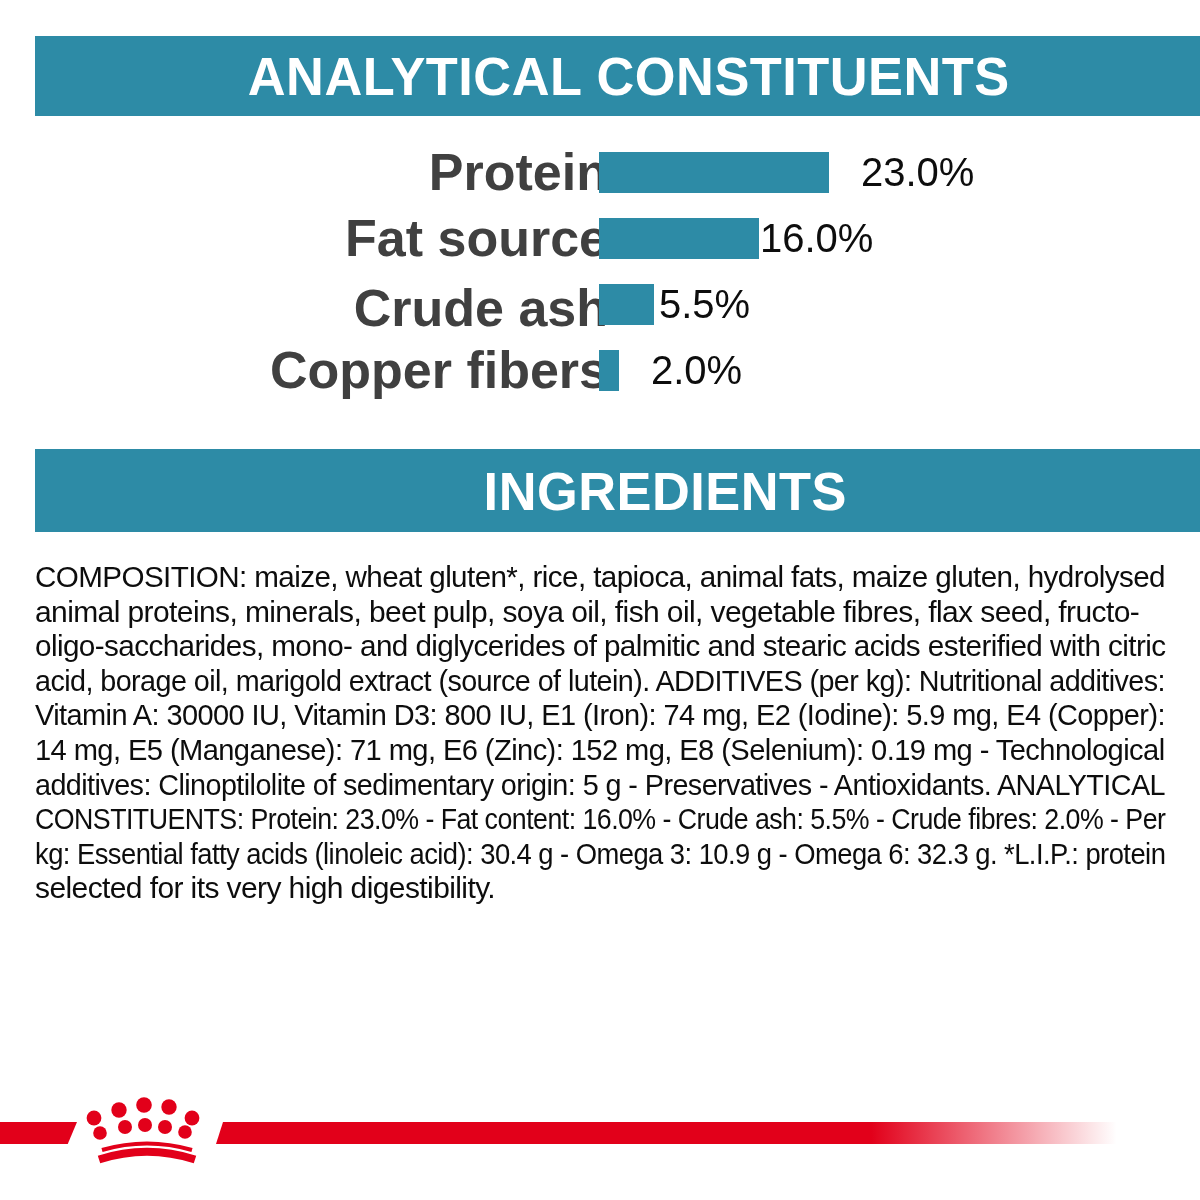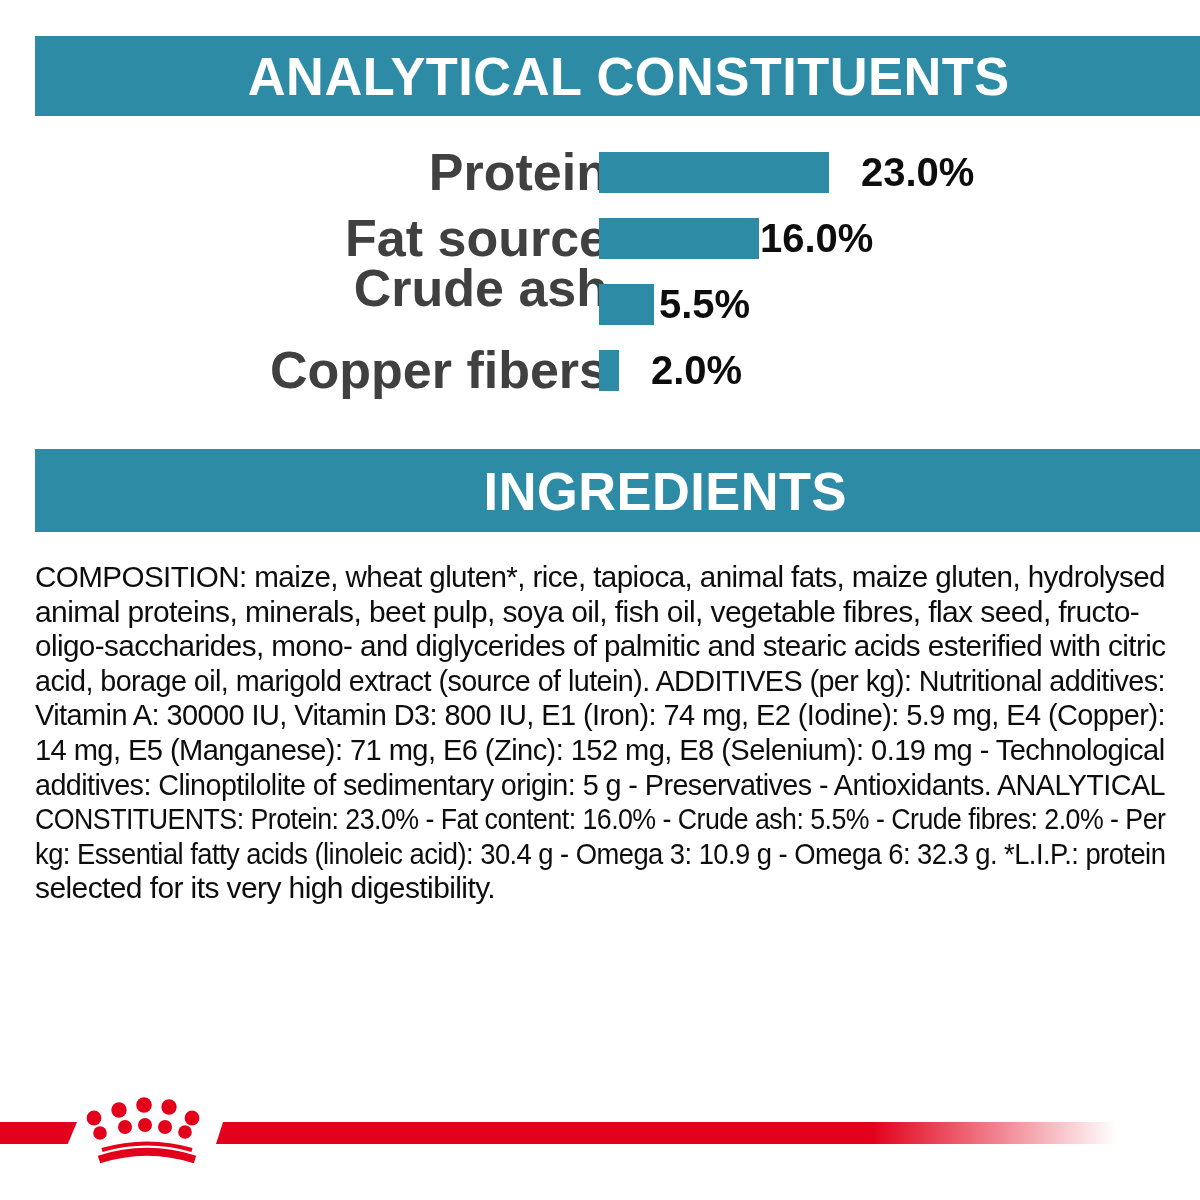--- a/index.html
+++ b/index.html
@@ -38,21 +38,21 @@
     color: #404040;
     white-space: nowrap;
     margin-left: 40px;
   }
   .chart-bar {
     position: absolute; left: 599px; height: 41px;
     background: var(--teal);
   }
   .chart-value {
     position: absolute;
-    font-weight: bold; font-size: 40px;
+    font-weight: normal; font-size: 40px;
     line-height: 41px;
     color: #0d0d0d;
     white-space: nowrap;
     text-align: right;
   }
 
   
   .ing {
     position: absolute; left: 35px; top: 560px; width: 1130px;
   }
@@ -87,21 +87,21 @@
     <span>ANALYTICAL CONSTITUENTS</span>
   </div>
 
   <div class="chart" id="chart">
       <div class="chart-label" style="top: 152px;">Protein</div>
       <div class="chart-bar" style="top: 152px; width: 230px;"></div>
       <div class="chart-value" style="top: 152px; left: 861px;">23.0%</div>
       <div class="chart-label" style="top: 218px;">Fat source</div>
       <div class="chart-bar" style="top: 218px; width: 160px;"></div>
       <div class="chart-value" style="top: 218px; left: 760px;">16.0%</div>
-      <div class="chart-label" style="top: 268px; text-align: right;">Crude ash</div>
+      <div class="chart-label" style="top: 288px; text-align: right;">Crude ash</div>
       <div class="chart-bar" style="top: 284px; width: 55px;"></div>
       <div class="chart-value" style="top: 284px; left: 659px;">5.5%</div>
       <div class="chart-label" style="top: 350px;">Copper fibers</div>
       <div class="chart-bar" style="top: 350px; width: 20px;"></div>
       <div class="chart-value" style="top: 350px; left: 651px;">2.0%</div>
     </div>
 
   <div class="band band-ingredients">
     <span>INGREDIENTS</span>
   </div>

